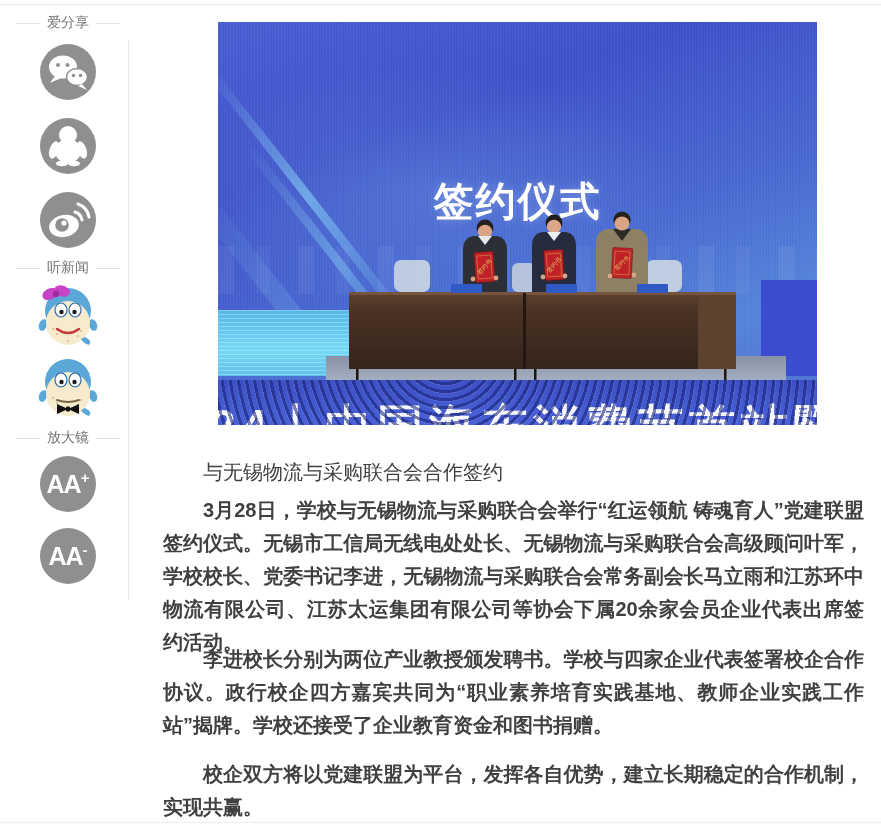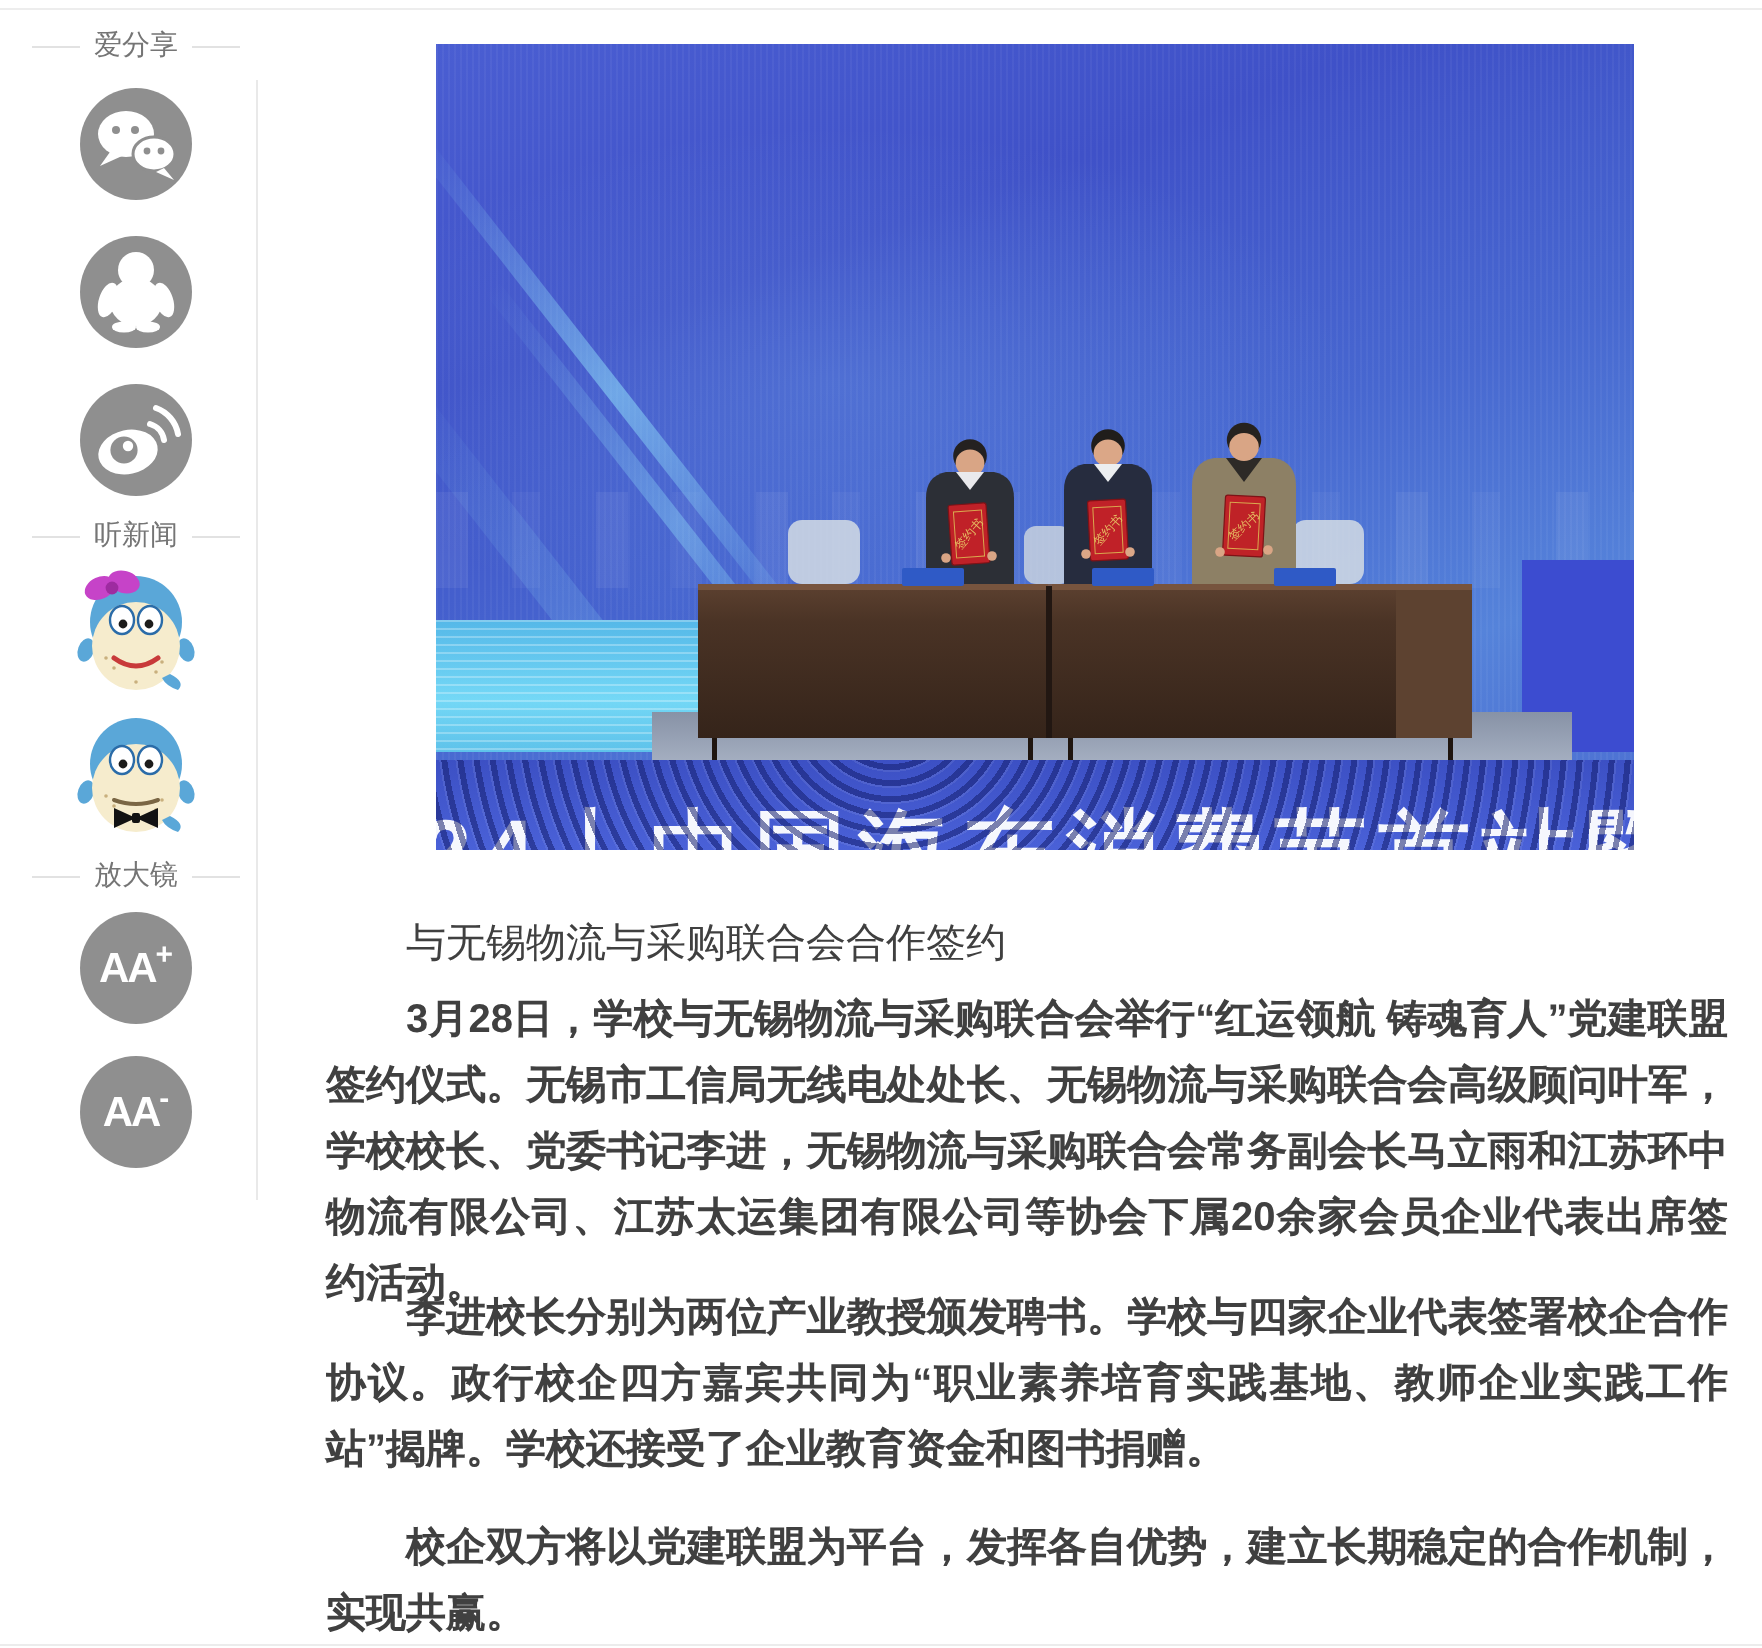--- a/index.html
+++ b/index.html
@@ -14,21 +14,21 @@
   .sec-head{position:absolute;left:0;width:104px;display:flex;align-items:center;gap:7px;
             color:#757575;font-size:14px;}
   .sec-head .rule{flex:1;height:1px;background:#e2e2e2;}
   #head-share{top:14px}#head-listen{top:259px}#head-zoom{top:429px}
   .circle-btn{position:absolute;left:24px;width:56px;height:56px;border-radius:50%;
               background:#8f8f8f;display:flex;align-items:center;justify-content:center;cursor:pointer;}
   #btn-wechat{top:44px}#btn-qq{top:118px}#btn-weibo{top:192px}
   #btn-zoom-in{top:456px}#btn-zoom-out{top:528px}
   .fish-btn{position:absolute;left:21px;width:62px;height:62px;cursor:pointer;}
   #btn-reader-female{top:285px}#btn-reader-male{top:356px}
-  .aa{color:#fff;font-size:21px;font-weight:bold;letter-spacing:-1px;line-height:1;}
+  .aa{color:#fff;font-size:25px;font-weight:bold;letter-spacing:-1px;line-height:1;}
   .aa-sign{color:#fff;font-size:15px;font-weight:bold;position:relative;top:-7px;line-height:1;}
 
   
   .photo{position:absolute;left:218px;top:22px;width:599px;height:403px;overflow:hidden;
          background:linear-gradient(160deg,#4a5ed2 0%,#3f51c8 28%,#4767d0 55%,#5583da 78%,#4a6bd0 100%);}
   .px-texture{position:absolute;inset:0;
          background:repeating-linear-gradient(90deg,rgba(255,255,255,0.045) 0 1px,transparent 1px 3px);}
   .glow{position:absolute;left:-80px;top:30px;width:560px;height:280px;
          background:radial-gradient(ellipse at center,rgba(150,225,255,0.16),transparent 65%);}
   .beam{position:absolute;height:9px;
@@ -189,20 +189,21 @@
 <div class="photo">
   <div class="px-texture"></div>
   <div class="glow"></div>
   <div class="skyline"></div>
   <div class="beam b1"></div>
   <div class="beam b2"></div>
   <div class="beam b3"></div>
   <div class="led-left"></div>
   <div class="led-right"></div>
 
+  <div class="banner l2">签约仪式</div>
 
   <svg class="scene" viewBox="0 0 599 403">
     <defs>
       <linearGradient id="tg" x1="0" y1="0" x2="0" y2="1">
         <stop offset="0" stop-color="#5d4130"></stop>
           <stop offset="0.25" stop-color="#4a3325"></stop>
           <stop offset="1" stop-color="#35241a"></stop>
       </linearGradient>
       <linearGradient id="fg" x1="0" y1="0" x2="0" y2="1">
         <stop offset="0" stop-color="#8792a6"></stop>

